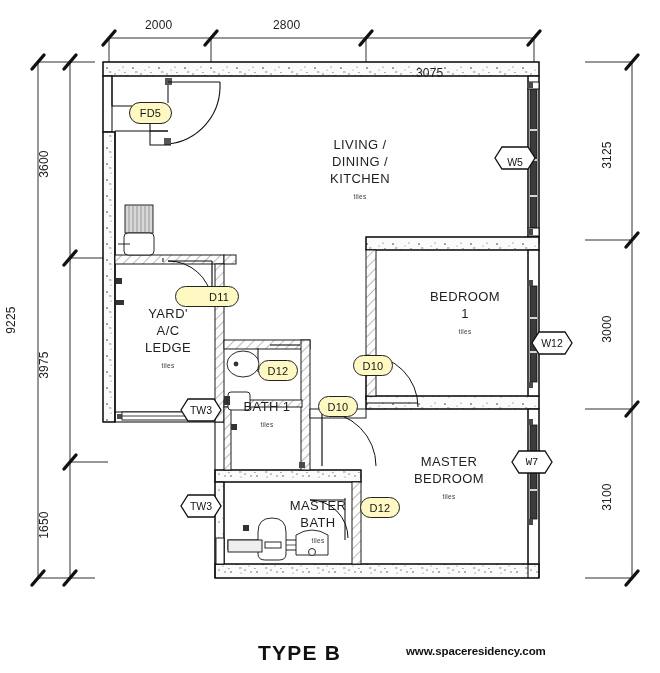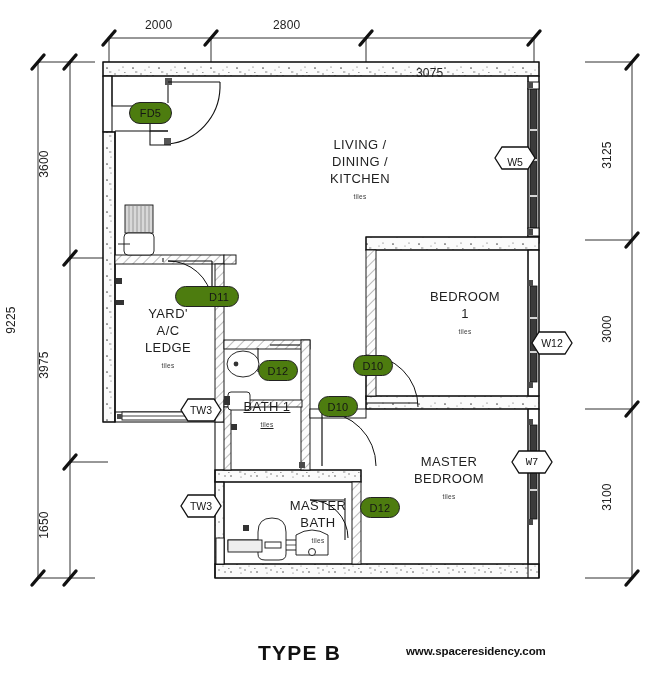--- a/index.html
+++ b/index.html
@@ -16,21 +16,21 @@
   .dim{font-size:12px;color:#222;letter-spacing:.2px;}
   .dim-v{transform-origin:center center;}
 
   
   .room{font-size:13px;color:#1f1f1f;letter-spacing:.4px;text-align:center;line-height:17px;}
   .room .finish{font-size:6.5px;letter-spacing:.3px;color:#3a3a3a;display:block;margin-top:1px;}
 
   
   .tag{position:absolute;display:flex;align-items:center;justify-content:center;
        font-size:11px;color:#151515;letter-spacing:.2px;}
-  .tag-oval{border:1.4px solid #222;border-radius:999px;background:#4d7c0f;}
+  .tag-oval{border:1.4px solid #222;border-radius:999px;background:#fef9c3;}
   .hexwrap{position:absolute;}
   .hexwrap span{position:absolute;left:0;top:0;width:100%;height:100%;
        display:flex;align-items:center;justify-content:center;font-size:10.5px;color:#151515;}
 
   .footer-url{font-size:11.5px;font-weight:bold;color:#111;letter-spacing:-.1px;margin-top:38px;}
   .plan-title{font-size:21px;font-weight:bold;color:#111;letter-spacing:1.2px;}
 </style>
 </head>
 <body>
 
@@ -304,21 +304,21 @@
     <span class="finish">tiles</span>
   </div>
 
   <div class="txt room" style="left:133px;top:305px;width:70px;">
     <div>YARD'</div>
     <div>A/C</div>
     <div>LEDGE</div>
     <span class="finish">tiles</span>
   </div>
 
-  <div class="txt room" style="left:232px;top:398px;width:70px;text-decoration:underline;">
+  <div class="txt room" style="left:232px;top:398px;width:70px;">
     <div>BATH 1</div>
     <span class="finish">tiles</span>
   </div>
 
   <div class="txt room" style="left:422px;top:288px;width:86px;">
     <div>BEDROOM</div>
     <div>1</div>
     <span class="finish">tiles</span>
   </div>
 

